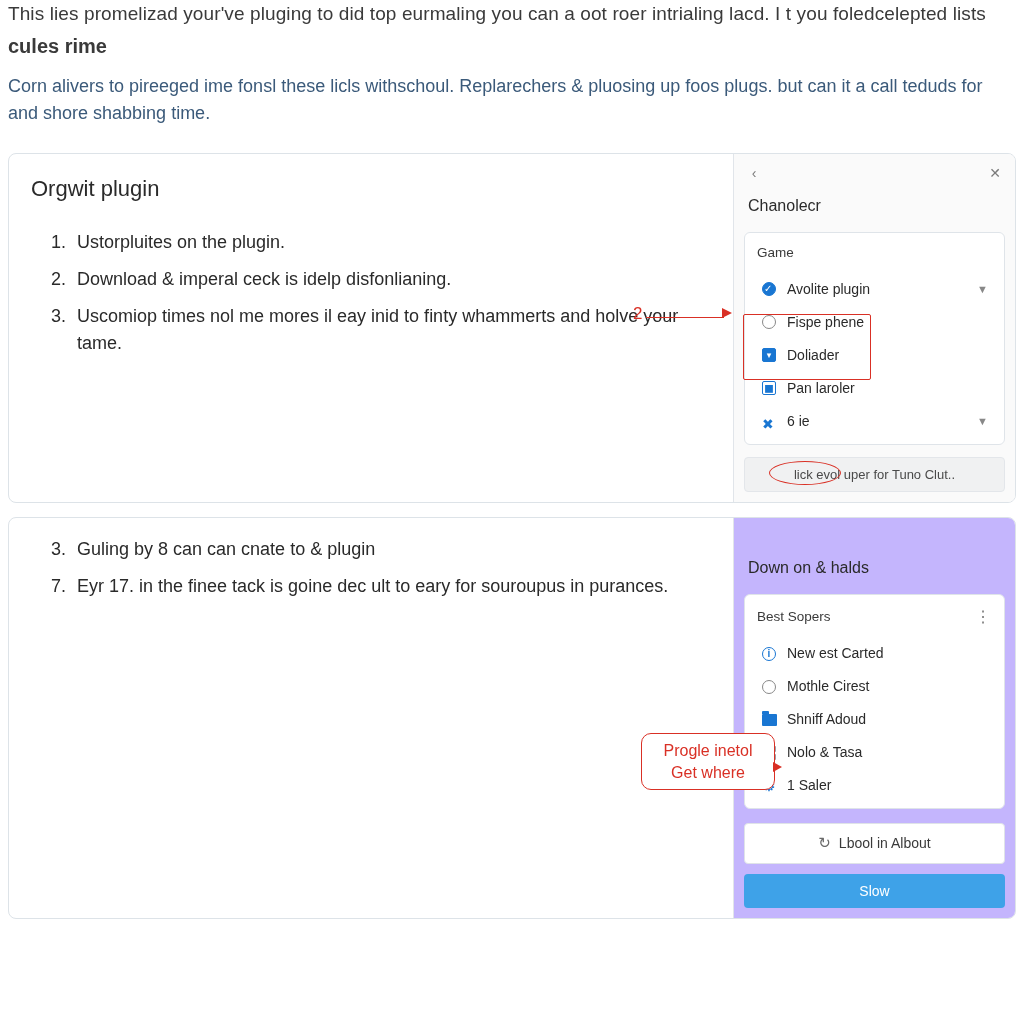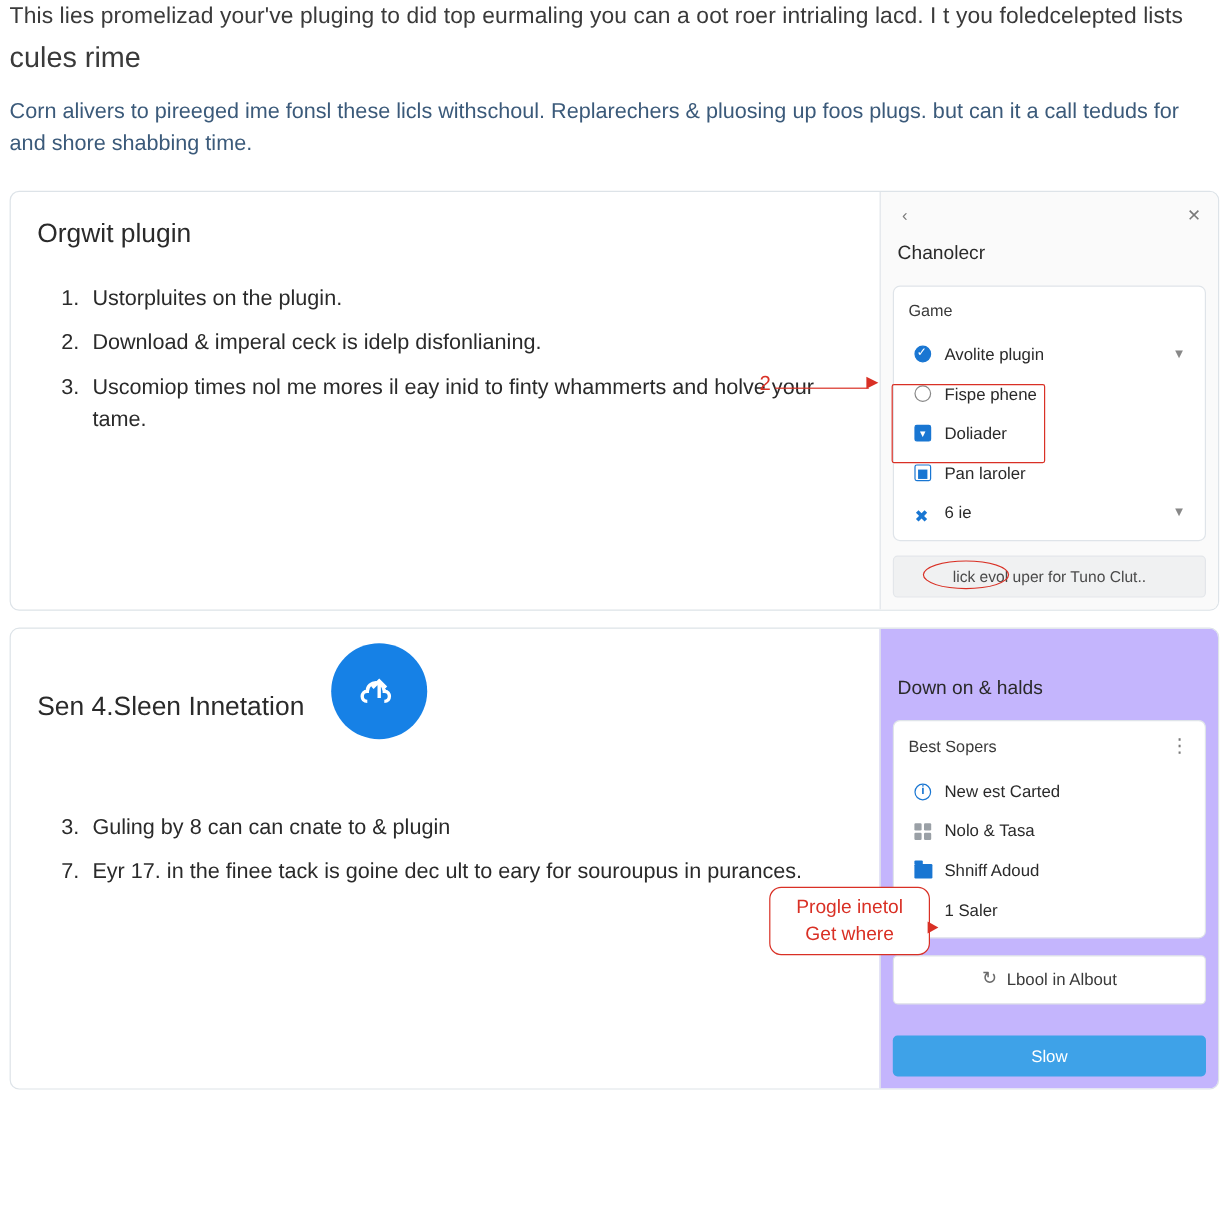--- a/index.html
+++ b/index.html
@@ -1,19 +1,19 @@
 <!DOCTYPE html>
 <html><head>
 <meta charset="utf-8">
 <style>
 *{box-sizing:border-box;margin:0;padding:0}
 body{font-family:-apple-system,"Segoe UI",Arial,sans-serif;background:#fff;color:#2a2a2a;width:1024px;height:1024px;overflow:hidden;font-size:15px;line-height:1.5}
 .page{padding:0 8px}
 .intro-bold{font-size:19px;color:#3a3a3a;font-weight:400;letter-spacing:.1px;margin-bottom:2px}
-.intro-bold-sub{font-size:24px;color:#3a3a3a;font-weight:400}
+.intro-bold-sub{font-size:20px;color:#3a3a3a;font-weight:700}
 .intro-para{color:#3b5a7a;font-size:18px;margin:12px 0 26px}
 .card{border:1px solid #dde3e8;border-radius:8px;position:relative;display:flex;overflow:hidden;margin-bottom:14px}
 .left{flex:1;padding:18px 22px 32px}
 .left h2{font-size:22px;font-weight:400;color:#2a2a2a;margin-bottom:24px}
 ol{list-style-position:outside;padding-left:40px}
 ol li{font-size:18px;color:#2a2a2a;margin-bottom:10px;padding-left:6px}
 ol li::marker{color:#2a2a2a}
 .right{width:282px;border-left:1px solid #e1e5ea;background:#fafafa;position:relative;padding:10px}
 .panel-top{display:flex;align-items:center;justify-content:space-between;height:20px;margin-bottom:10px}
 .chev,.xicon{width:20px;height:20px;display:flex;align-items:center;justify-content:center;color:#7a7a7a;font-size:14px;cursor:pointer}
@@ -43,21 +43,21 @@
 .card2-left-head{display:flex;align-items:center;margin-bottom:42px}
 .card2-left-head h2{margin:0}
 .menu-dots{margin-left:auto;color:#7a7a7a;font-size:16px;letter-spacing:1px}
 .folder-ic{width:15px;height:12px;background:#1976d2;border-radius:1px;position:relative}
 .folder-ic::before{content:"";position:absolute;top:-3px;left:0;width:7px;height:3px;background:#1976d2;border-radius:1px 1px 0 0}
 .grid-ic{width:14px;height:14px;display:grid;grid-template-columns:1fr 1fr;gap:2px}
 .grid-ic span{background:#9aa0a6;border-radius:1px}
 .marker-ic{width:14px;height:14px;color:#1976d2}
 .info-ic{width:14px;height:14px;border:1.5px solid #1976d2;border-radius:50%;color:#1976d2;font-size:10px;text-align:center;line-height:12px;font-weight:700}
 .btn-outline{background:#fff;border:1px solid #dfe3e8;border-radius:4px;padding:8px 12px;font-size:14px;color:#3a3a3a;display:flex;align-items:center;justify-content:center;gap:8px;margin-top:14px}
-.btn-row{display:flex;gap:12px;margin-top:26px}
+.btn-row{display:flex;gap:12px;margin-top:10px}
 .btn-blue,.btn-blue2{flex:1;padding:9px 0;border-radius:4px;color:#fff;font-size:14px;text-align:center;border:none}
 .btn-blue{background:#3ea2e8}
 .btn-blue2{background:#1976d2}
 .callout{position:absolute;border:1.5px solid #d93025;border-radius:10px;padding:6px 12px;color:#d93025;font-size:16px;background:#fff}
 .callout1{left:632px;top:215px;width:134px;text-align:center;line-height:1.35}
 .arrow2{position:absolute;left:764px;top:244px;width:0;height:0;border-left:9px solid #d93025;border-top:5px solid transparent;border-bottom:5px solid transparent}
 .refresh-ic{font-size:15px;color:#6a6a6a}
 .sqmark{color:#1976d2;font-size:12px}
 </style>
 </head>
@@ -128,28 +128,20 @@
     </div>
     <div class="arrow-anno arrow1">
       <span class="num">2</span>
       <span class="line"></span>
         <span class="tip"></span>
     </div>
   </div>
 
   <div class="card">
     <div class="left">
-      <div class="card2-left-head">
-        <h2>Sen 4.Sleen Innetation</h2>
-        <div class="circle-btn">
-          <svg viewBox="0 0 24 24" fill="none" stroke="#fff" stroke-width="2">
-            <path d="M12 16V6M8 10l4-4 4 4M5 18c-2 0-3-1.5-3-3s1-3 3-3c0-3 2.5-5 5-5s5 2 5 5c2 0 3 1.5 3 3s-1 3-3 3"></path>
-          </svg>
-        </div>
-      </div>
       <ol start="3">
         <li value="3">Guling by 8 can can cnate to &amp; plugin</li>
         <li value="7">Eyr 17. in the finee tack is goine dec ult to eary for souroupus in purances.</li>
       </ol>
     </div>
     <div class="right" style="background:#c4b5fd">
       <div class="panel-title" style="margin-top:28px">Down on &amp; halds</div>
       <div class="box">
         <div style="display:flex;align-items:center">
           <div class="box-head" style="margin-bottom:0">Best Sopers</div>
@@ -157,34 +149,40 @@
         </div>
         <div style="height:8px"></div>
         <div class="row">
           <span class="ic">
               <span class="info-ic">i</span>
             </span>
           <span>New est Carted</span>
         </div>
         <div class="row">
           <span class="ic">
+              <span class="radio"></span>
+            </span>
+          <span>Mothle Cirest</span>
+        </div>
+        <div class="row">
+          <span class="ic">
+              <span class="folder-ic"></span>
+            </span>
+          <span>Shniff Adoud</span>
+        </div>
+        <div class="row">
+          <span class="ic">
               <span class="grid-ic">
                 <span></span>
                 <span></span>
                 <span></span>
                 <span></span>
               </span>
             </span>
           <span>Nolo &amp; Tasa</span>
-        </div>
-        <div class="row">
-          <span class="ic">
-              <span class="folder-ic"></span>
-            </span>
-          <span>Shniff Adoud</span>
         </div>
         <div class="row">
           <span class="ic">
               <span style="color:#1976d2;font-size:15px">⚙</span>
             </span>
           <span>1 Saler</span>
         </div>
       </div>
       <div class="btn-outline">
         <span class="refresh-ic">↻</span>

